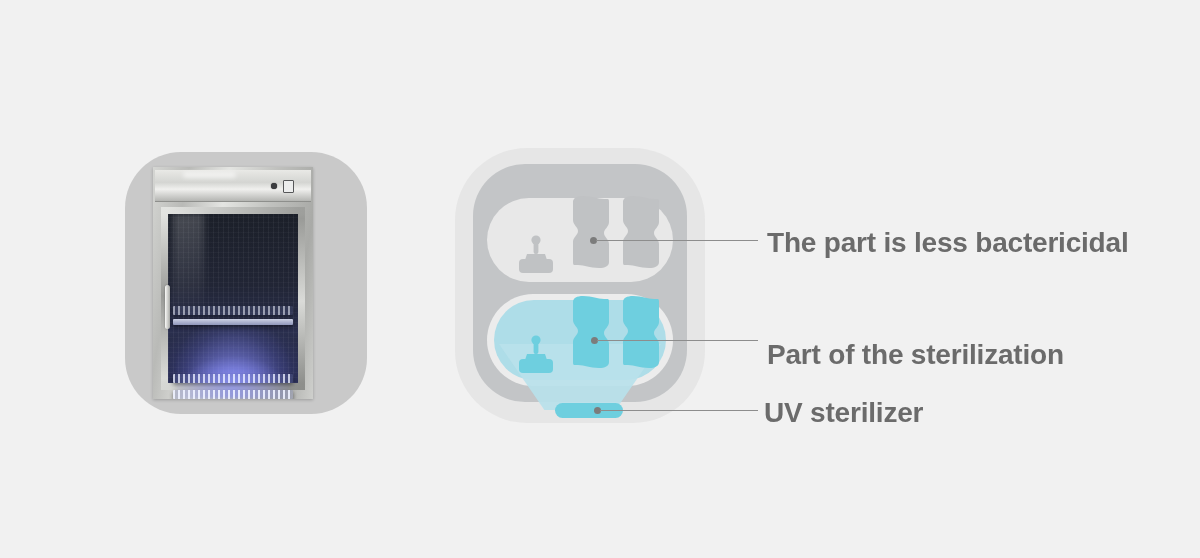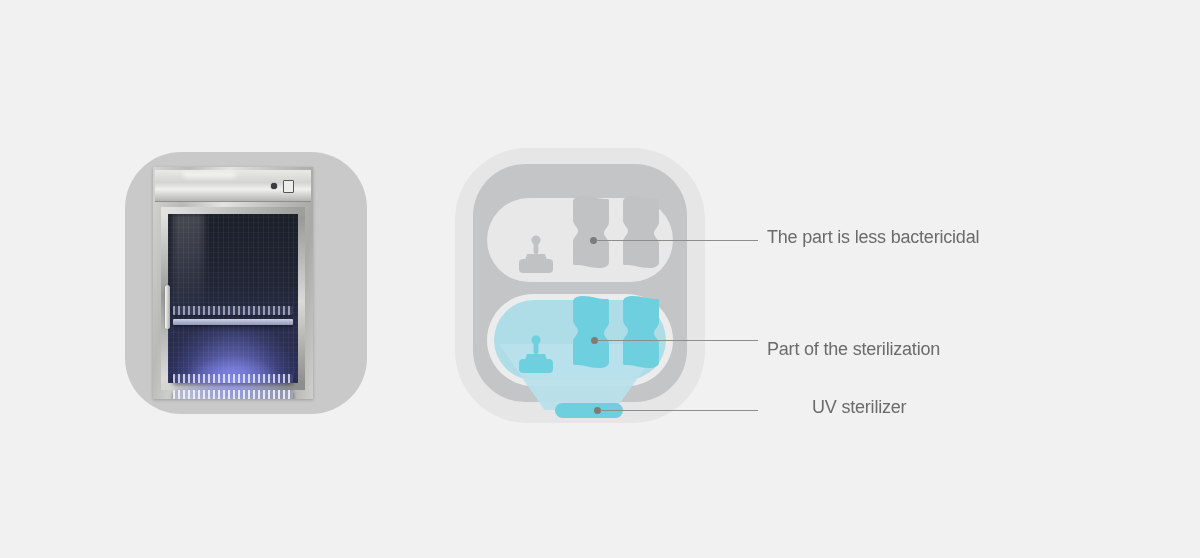--- a/index.html
+++ b/index.html
@@ -252,22 +252,22 @@
     background: #8d8d8d;
   }
   .callout-dot {
     position: absolute;
     width: 7px; height: 7px;
     border-radius: 50%;
     background: #7c7c7c;
   }
   .callout-label {
     position: absolute;
-    font-size: 18px;
-    font-weight: normal;
+    font-size: 28px;
+    font-weight: bold;
     color: #6b6b6b;
     letter-spacing: -0.2px;
     white-space: nowrap;
   }
 </style>
 </head>
 <body>
 
 <div class="stage">
 
@@ -367,16 +367,16 @@
 
   <div>
     <span class="callout-dot" style="left:591px; top:337px;"></span>
     <span class="callout-line" style="left:597px; top:340px; width:161px;"></span>
     <span class="callout-label" style="left:767px; top:339px;">Part of the sterilization</span>
   </div>
 
   <div>
     <span class="callout-dot" style="left:594px; top:407px;"></span>
     <span class="callout-line" style="left:600px; top:410px; width:158px;"></span>
-    <span class="callout-label" style="left:812px; top:397px;">UV sterilizer</span>
+    <span class="callout-label" style="left:764px; top:397px;">UV sterilizer</span>
   </div>
 
 </div>
 
 </body></html>

